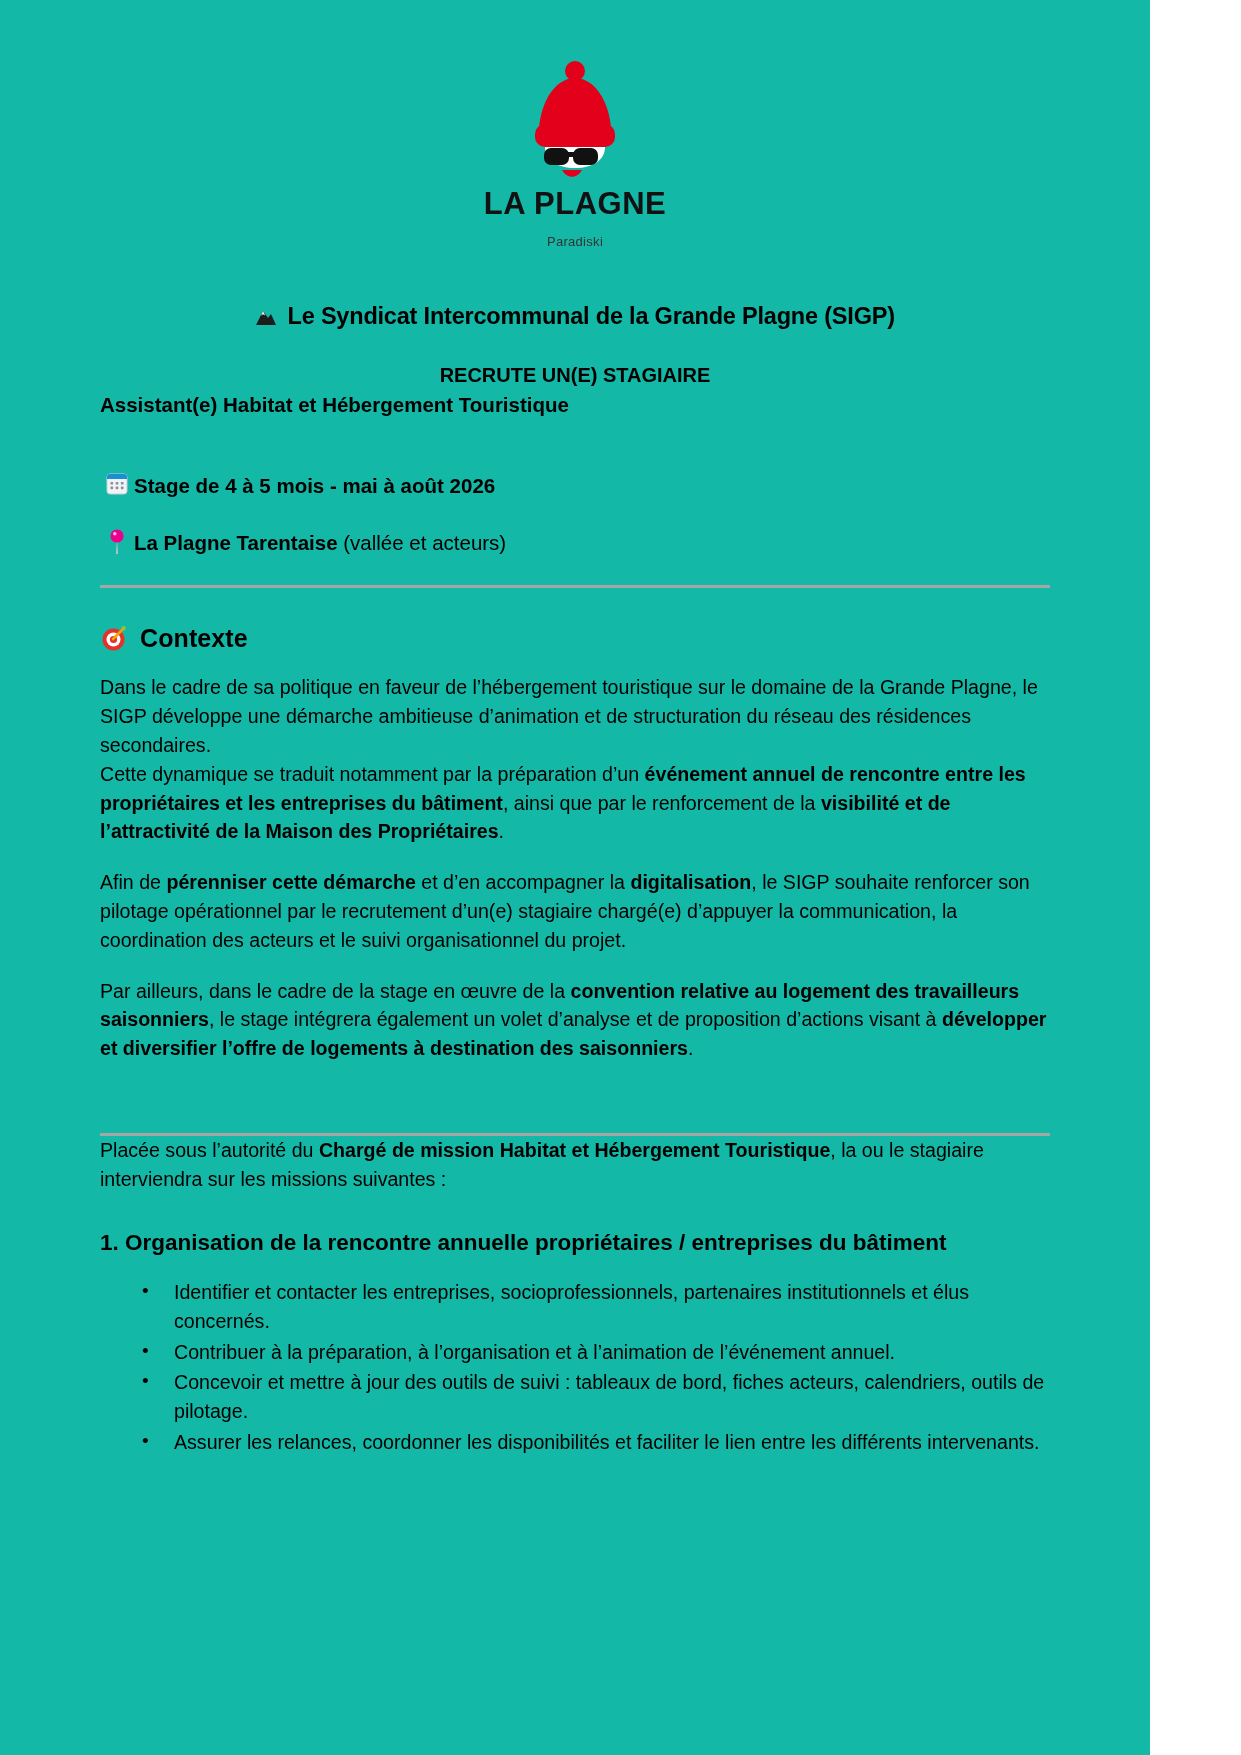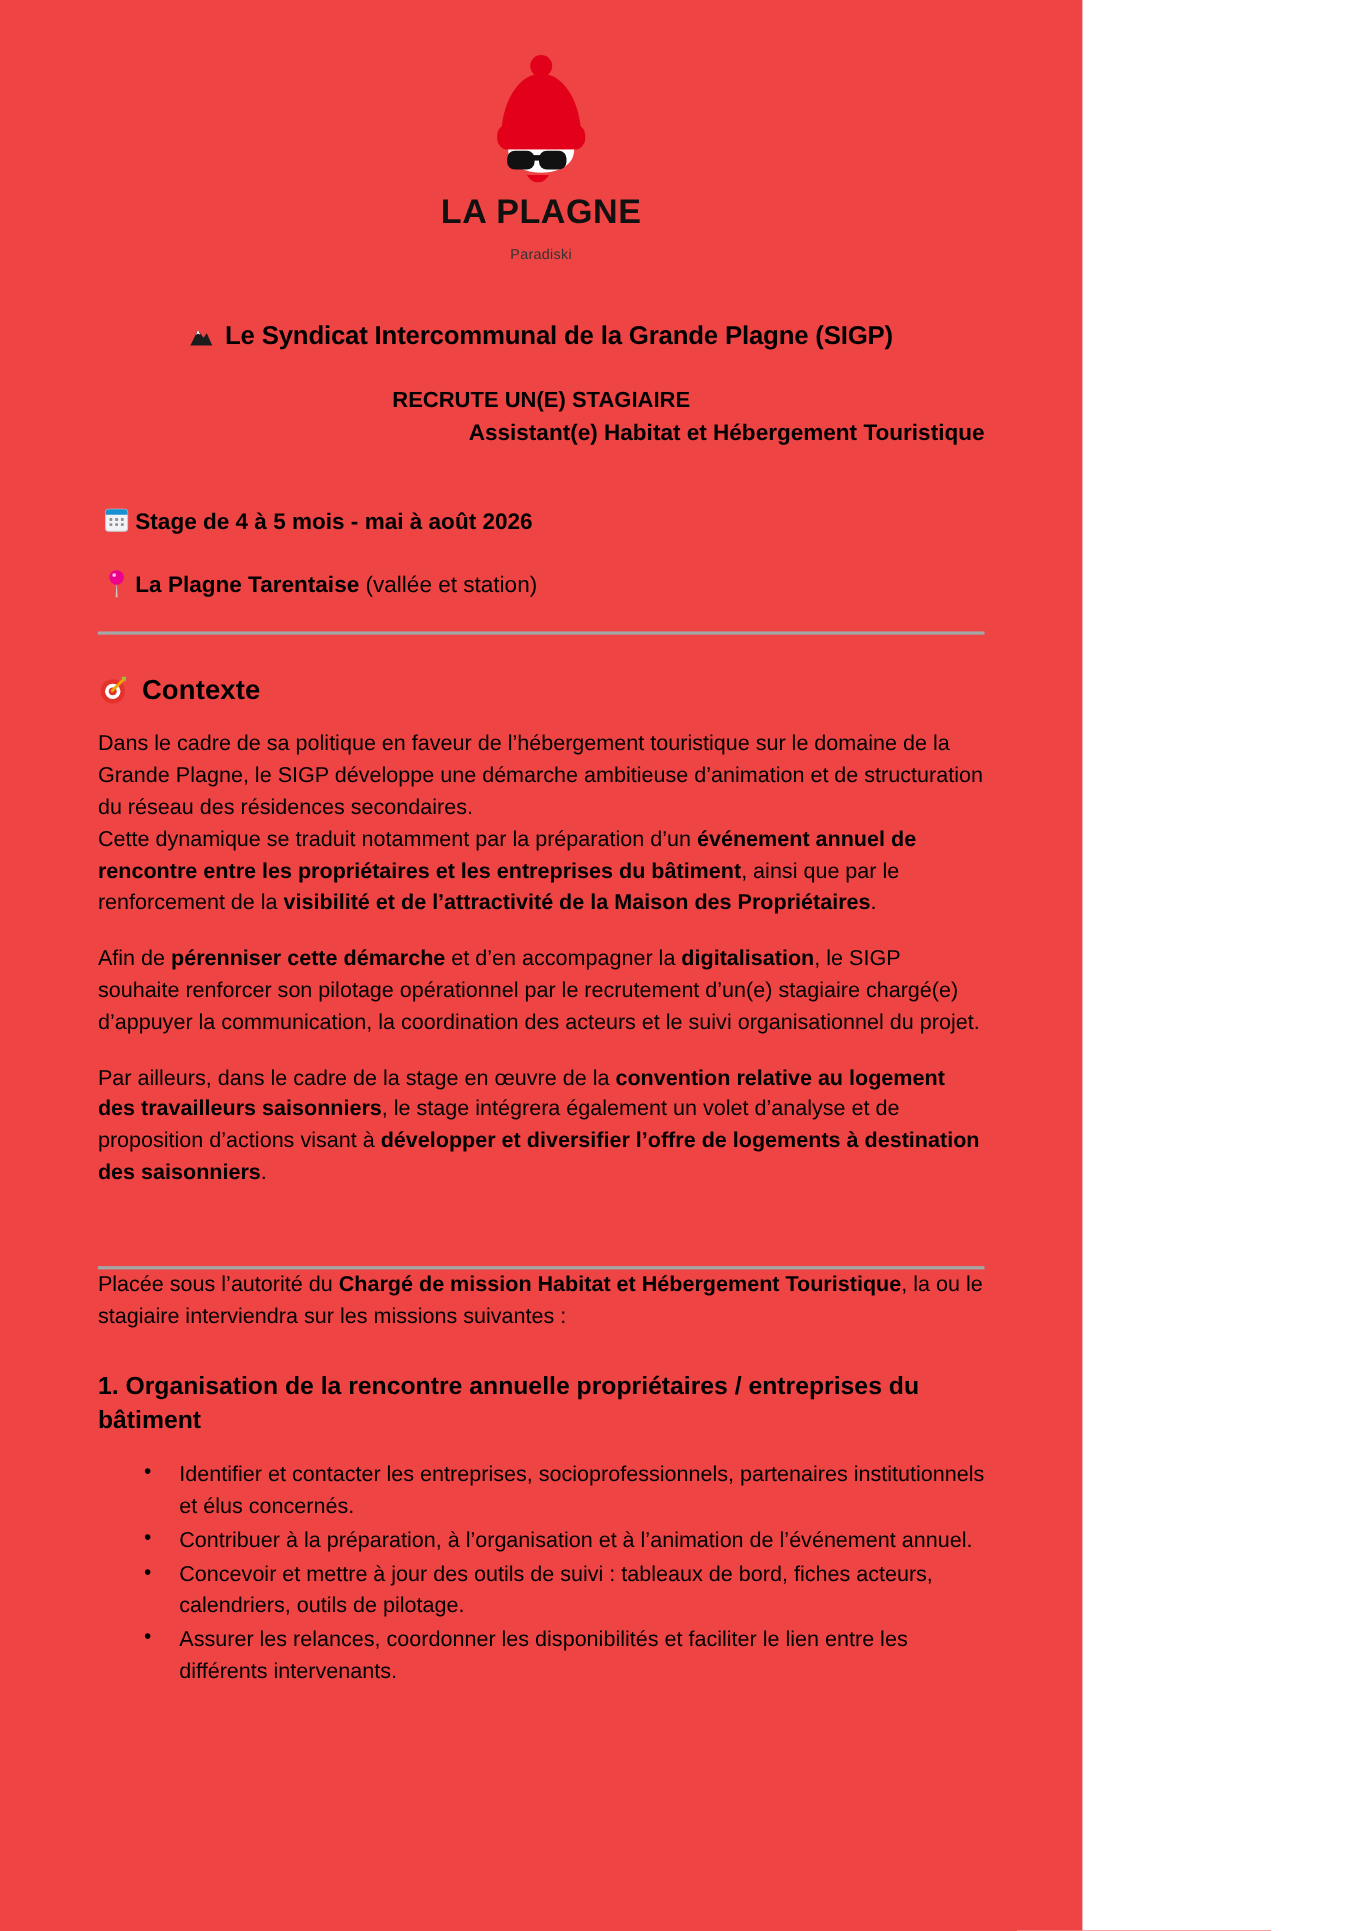--- a/index.html
+++ b/index.html
@@ -5,24 +5,24 @@
   * { box-sizing: border-box; }
   html, body { margin: 0; padding: 0; }
   body {
     width: 1241px;
     background: #ffffff;
     font-family: "Liberation Sans", sans-serif;
     color: #000000;
     -webkit-font-smoothing: antialiased;
   }
   .page {
-    width: 984px;
+    width: 1150px;
     min-height: 1755px;
-    background: #ef4444;
-    padding: 3px;
+    background: #14b8a6;
+    padding: 14px;
     position: relative;
   }
   .content {
     padding: 0 86px 0 86px;
   }
 
   
   .logo-block {
     padding-top: 44px;
     display: flex;
@@ -58,21 +58,21 @@
   }
   .org-title .ic { margin-right: 4px; }
   .recruit {
     text-align: center;
     font-size: 20px;
     font-weight: bold;
     margin-top: 30px;
     line-height: 1.45;
   }
   .recruit-2 {
-    text-align: right;
+    text-align: left;
     font-size: 20.5px;
     font-weight: bold;
     line-height: 1.45;
   }
 
   
   .meta {
     margin-top: 52px;
   }
   .meta-line {
@@ -214,21 +214,21 @@
       </div>
 
       <div class="meta-line">
         <span class="mi">
           <svg width="18" height="26" viewBox="0 0 18 26">
             <path d="M9 9 L9.9 25 L8.1 25 Z" fill="#c9c9c9"></path>
             <circle cx="9" cy="7" r="6.6" fill="#EC008C"></circle>
             <circle cx="6.8" cy="4.8" r="1.7" fill="#ffffff" opacity="0.75"></circle>
           </svg>
         </span>
-        <span class="mt"><span>La Plagne Tarentaise</span> <span class="reg">(vallée et station)</span></span>
+        <span class="mt"><span>La Plagne Tarentaise</span> <span class="reg">(vallée et acteurs)</span></span>
       </div>
 
     </div>
 
     <hr class="rule">
 
     <div class="section-head">
       <span class="sh-icon">
         <svg width="27" height="27" viewBox="0 0 27 27">
           <circle cx="13.5" cy="14.5" r="11" fill="#E4322B"></circle>

